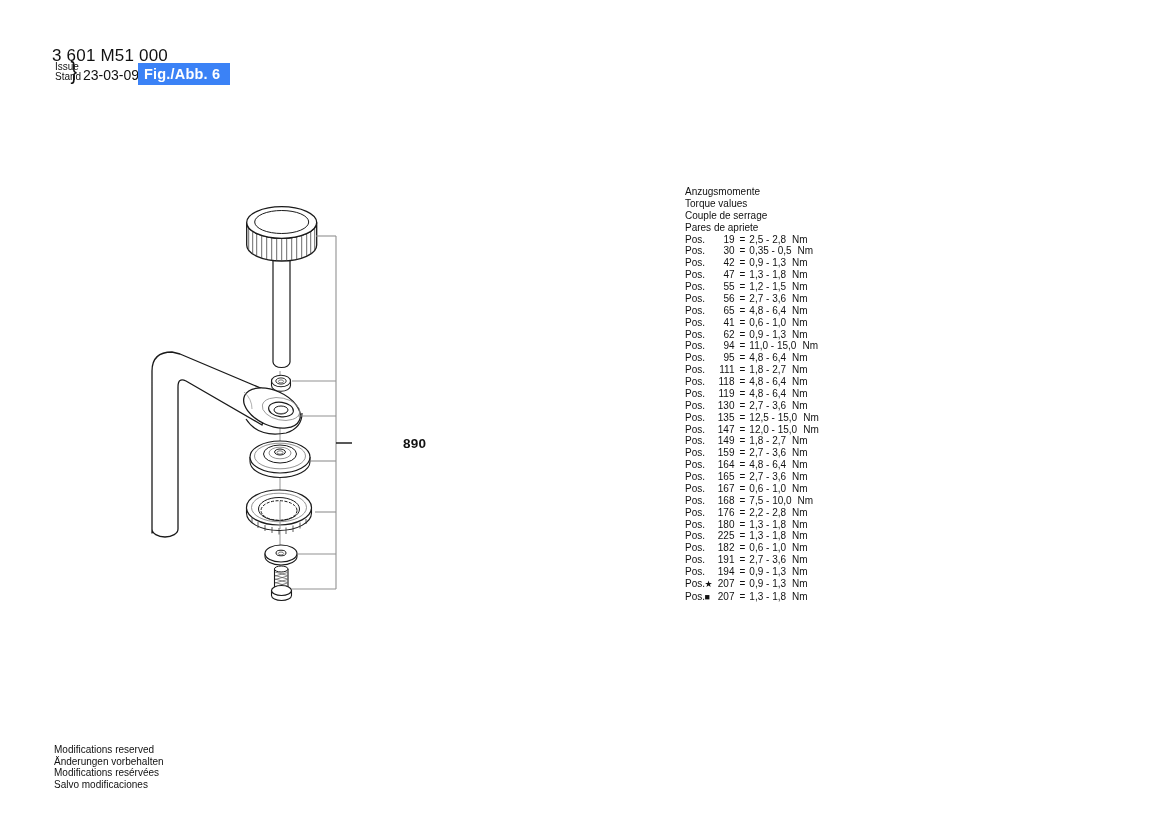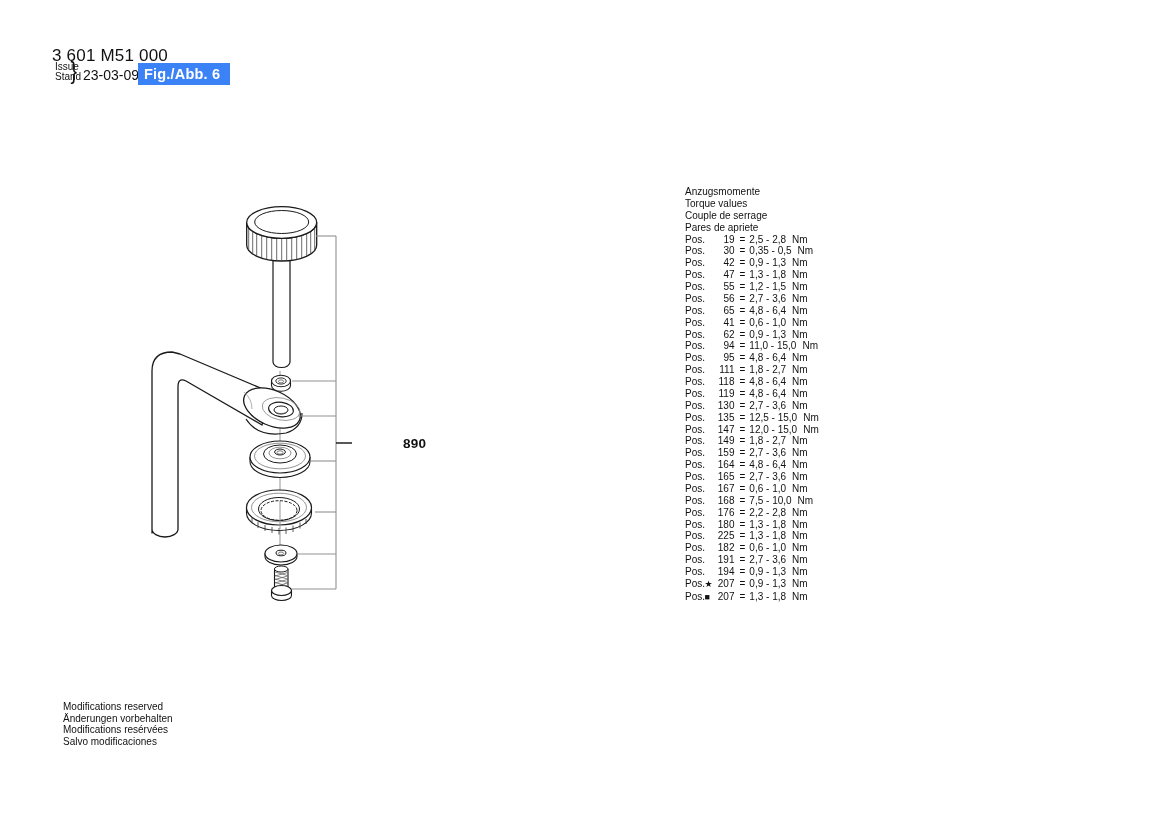--- a/index.html
+++ b/index.html
@@ -24,21 +24,21 @@
   .c-pos{width:19.5px;}
   .c-sym{width:9.5px;font-size:9px;}
   .c-num{width:20.5px;text-align:right;}
   .c-eq{margin-left:5px;}
   .c-val{margin-left:4px;}
   .c-unit{margin-left:6px;}
   
   .diagram{left:140px;top:195px;width:250px;height:410px;}
   .callout{left:355px;top:436px;font-size:13.5px;font-weight:bold;letter-spacing:.3px;margin-left:48px;}
   
-  .footer{left:54px;top:701px;font-size:10px;line-height:11.6px;margin-left:9px;}
+  .footer{left:54px;top:744px;font-size:10px;line-height:11.6px;}
 </style>
 </head>
 <body>
 
 <div class="abs part-number">3 601 M51 000</div>
 
 <div class="abs issue-stand">
   <div>Issue</div>
   <div>Stand</div>
 </div>

